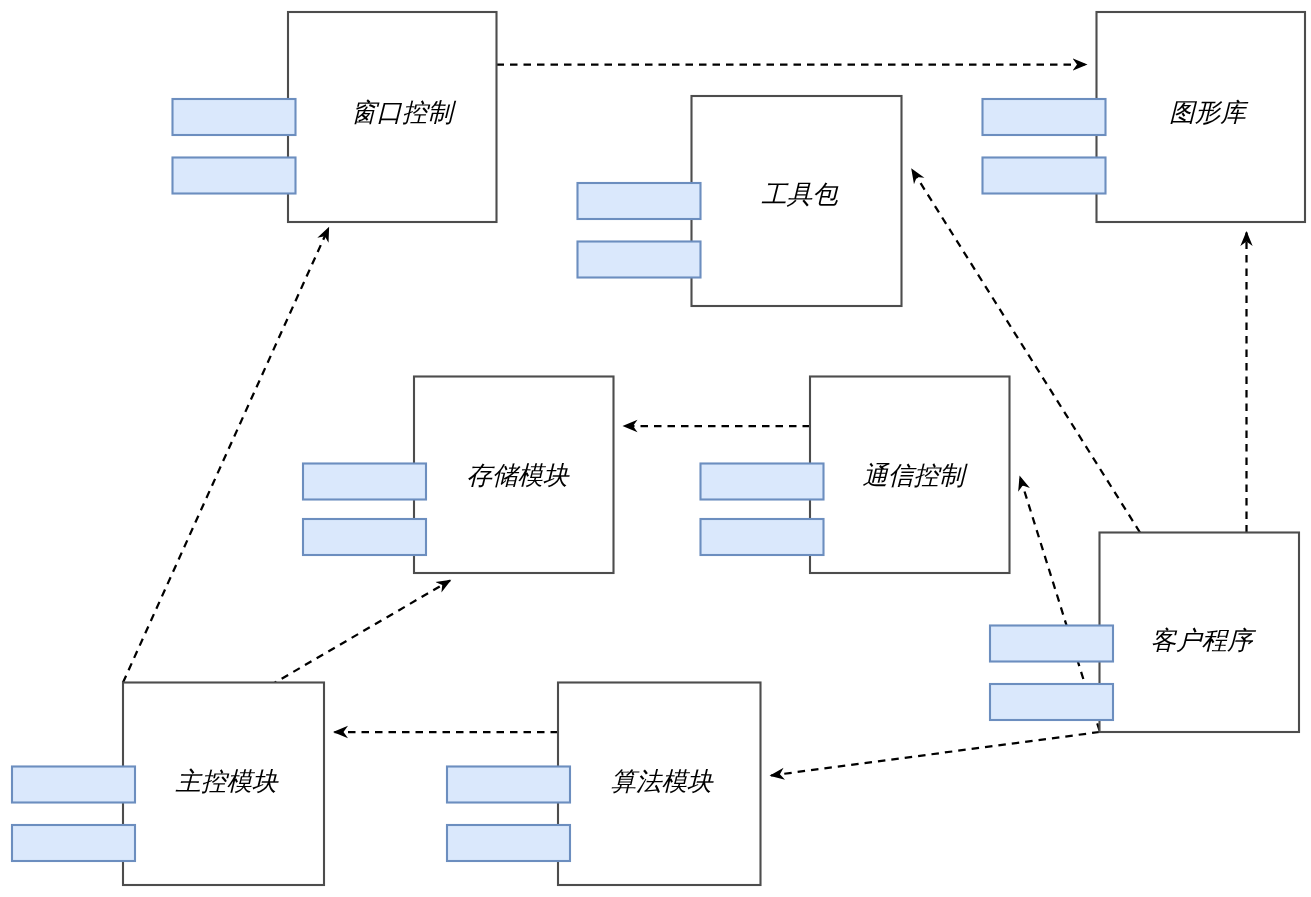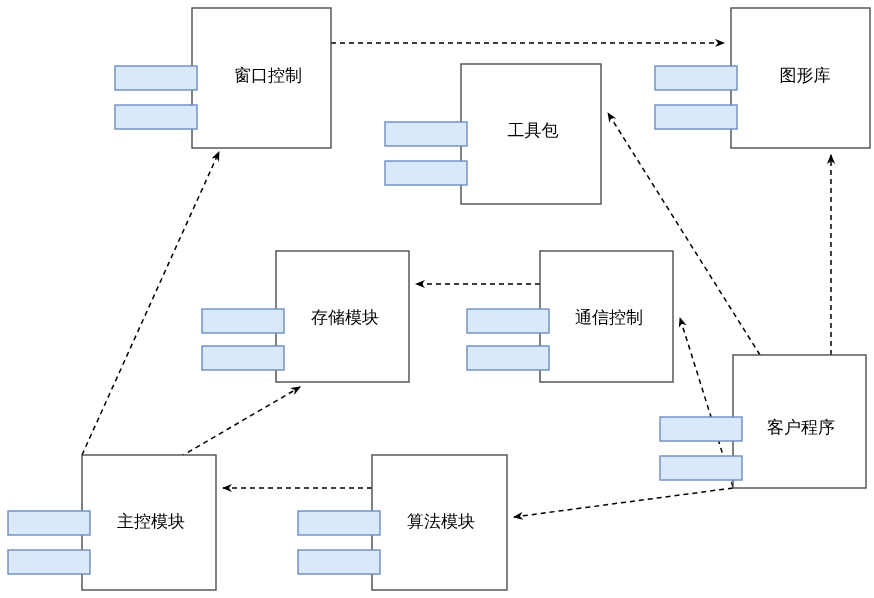--- a/index.html
+++ b/index.html
@@ -7,20 +7,21 @@
     padding: 0;
     background: #ffffff;
   }
   #canvas {
     position: relative;
     width: 874px;
     height: 598px;
     background: #ffffff;
     overflow: hidden;
     font-family: "DejaVu Sans", "Liberation Sans", sans-serif;
+    font-style: italic;
   }
   svg#diagram {
     position: absolute;
     top: 0;
     left: 0;
     width: 874px;
     height: 598px;
     display: block;
   }
   .comp-body {

